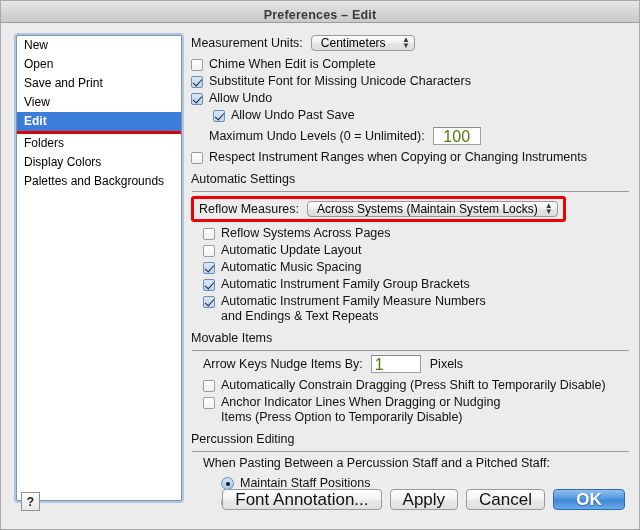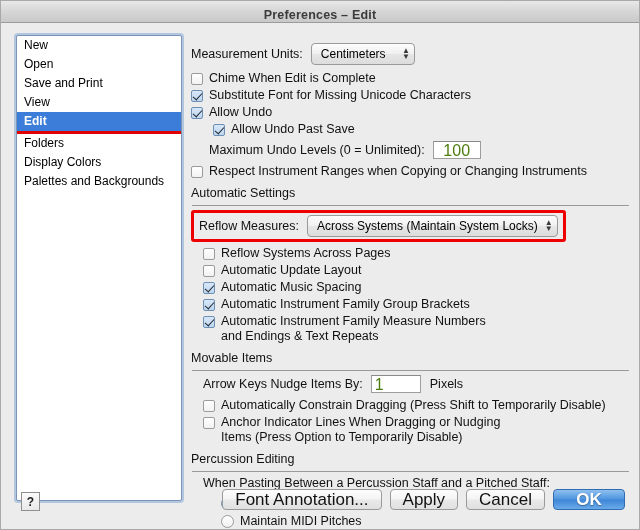--- a/index.html
+++ b/index.html
@@ -67,36 +67,36 @@
     background: #3b7dd8;
     color: #ffffff;
     font-weight: bold;
     border-bottom: 3px solid #e00000;
     height: 22px;
     line-height: 18px;
   }
   
   .panel {
     position: absolute;
-    left: 190px; top: 20px;
+    left: 190px; top: 12px;
     width: 438px;
     box-sizing: border-box;
   }
   .row {
     display: flex;
     align-items: center;
     margin-bottom: 3px;
   }
   .lbl { font-size: 12.5px; color: #111; white-space: nowrap; }
   
   .popup {
     display: inline-flex;
     align-items: center;
     justify-content: space-between;
-    height: 22px;
+    height: 16px;
     padding: 0 4px 0 9px;
     background: linear-gradient(to bottom, #fdfdfd 0%, #f0f0f0 48%, #e6e6e6 52%, #dcdcdc 100%);
     border: 1px solid #9a9a9a;
     border-radius: 4px;
     font-size: 12px;
     color: #000;
     box-sizing: border-box;
     white-space: nowrap;
   }
   .popup .caret {
@@ -384,20 +384,21 @@
         <span class="gname">Percussion Editing</span>
         <span class="grule"></span>
       </div>
 
       <div class="row indent3" style="margin-bottom:6px;">
         <span class="lbl">When Pasting Between a Percussion Staff and a Pitched Staff:</span>
       </div>
 
       <div class="cb-row indent4">
         <span class="radio on"></span>
+        <span class="cb-label">Maintain Staff Positions</span>
       </div>
       <div class="cb-row indent4" style="margin-top:4px;">
         <span class="radio"></span>
         <span class="cb-label">Maintain MIDI Pitches</span>
       </div>
 
     </div>
 
     <div class="footer">
       <div class="helpbtn">?</div>

